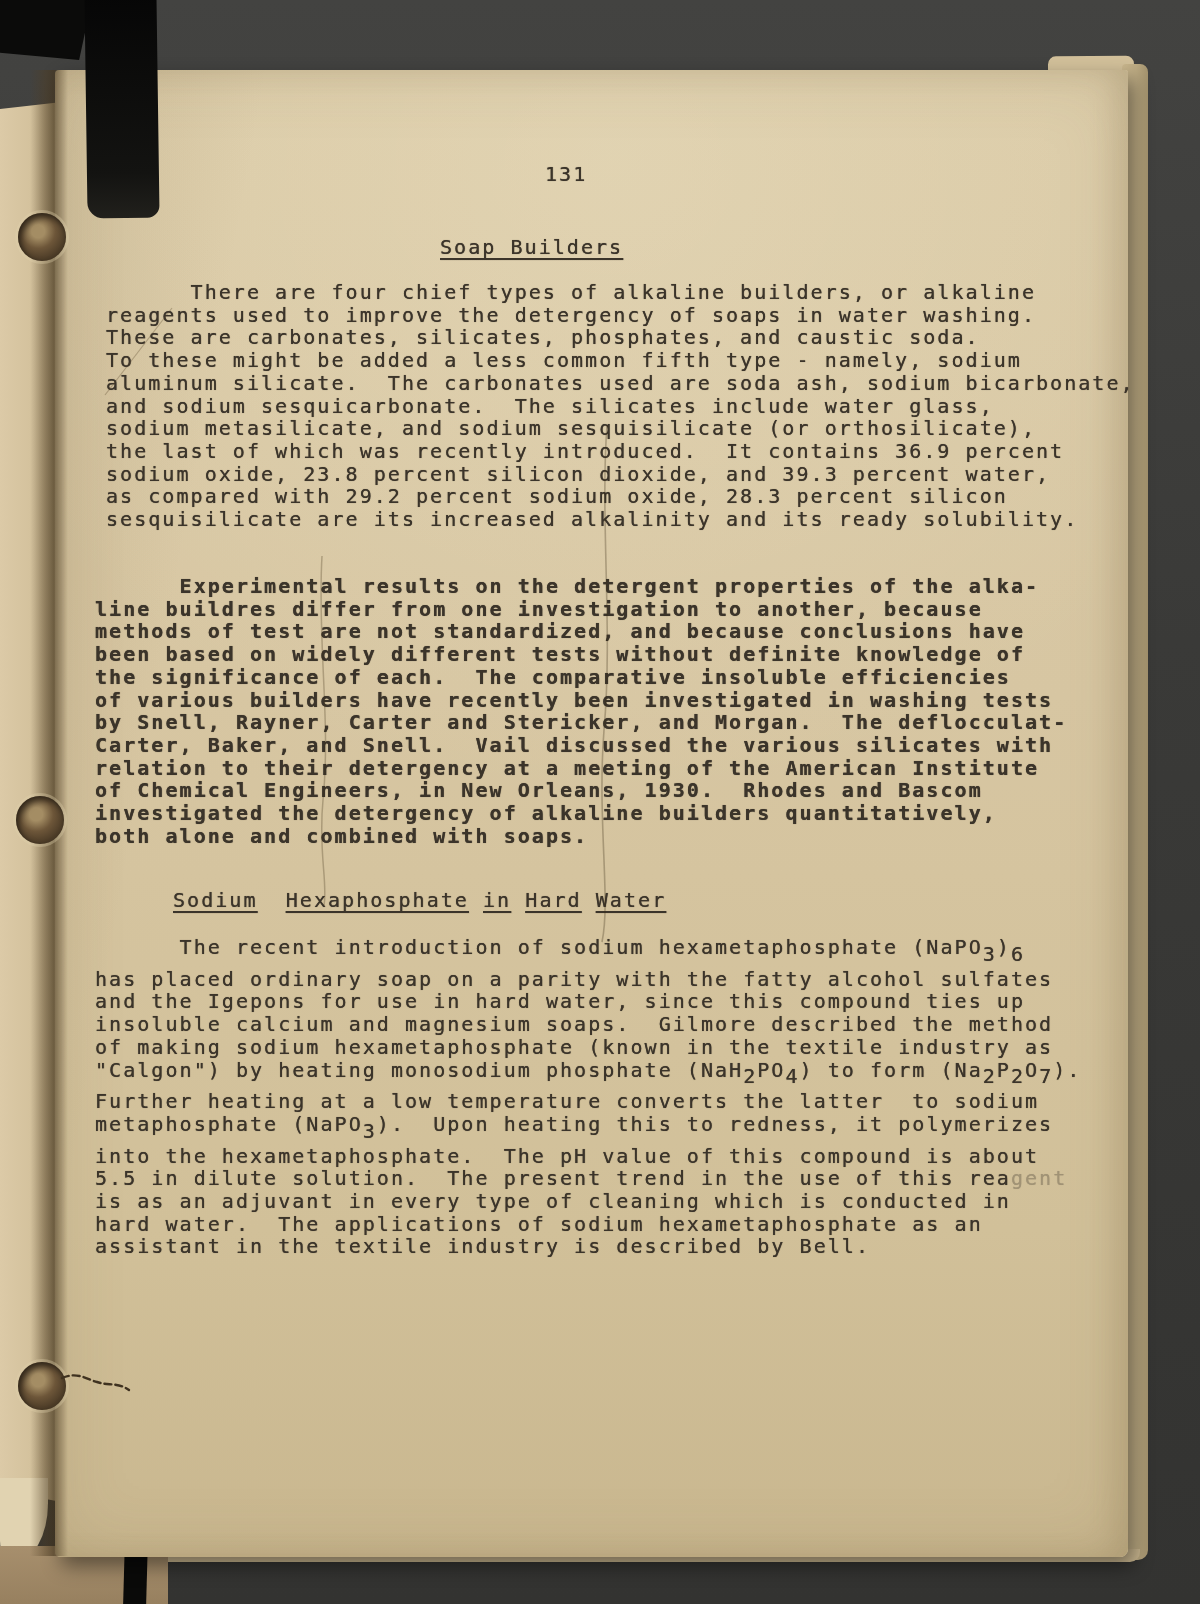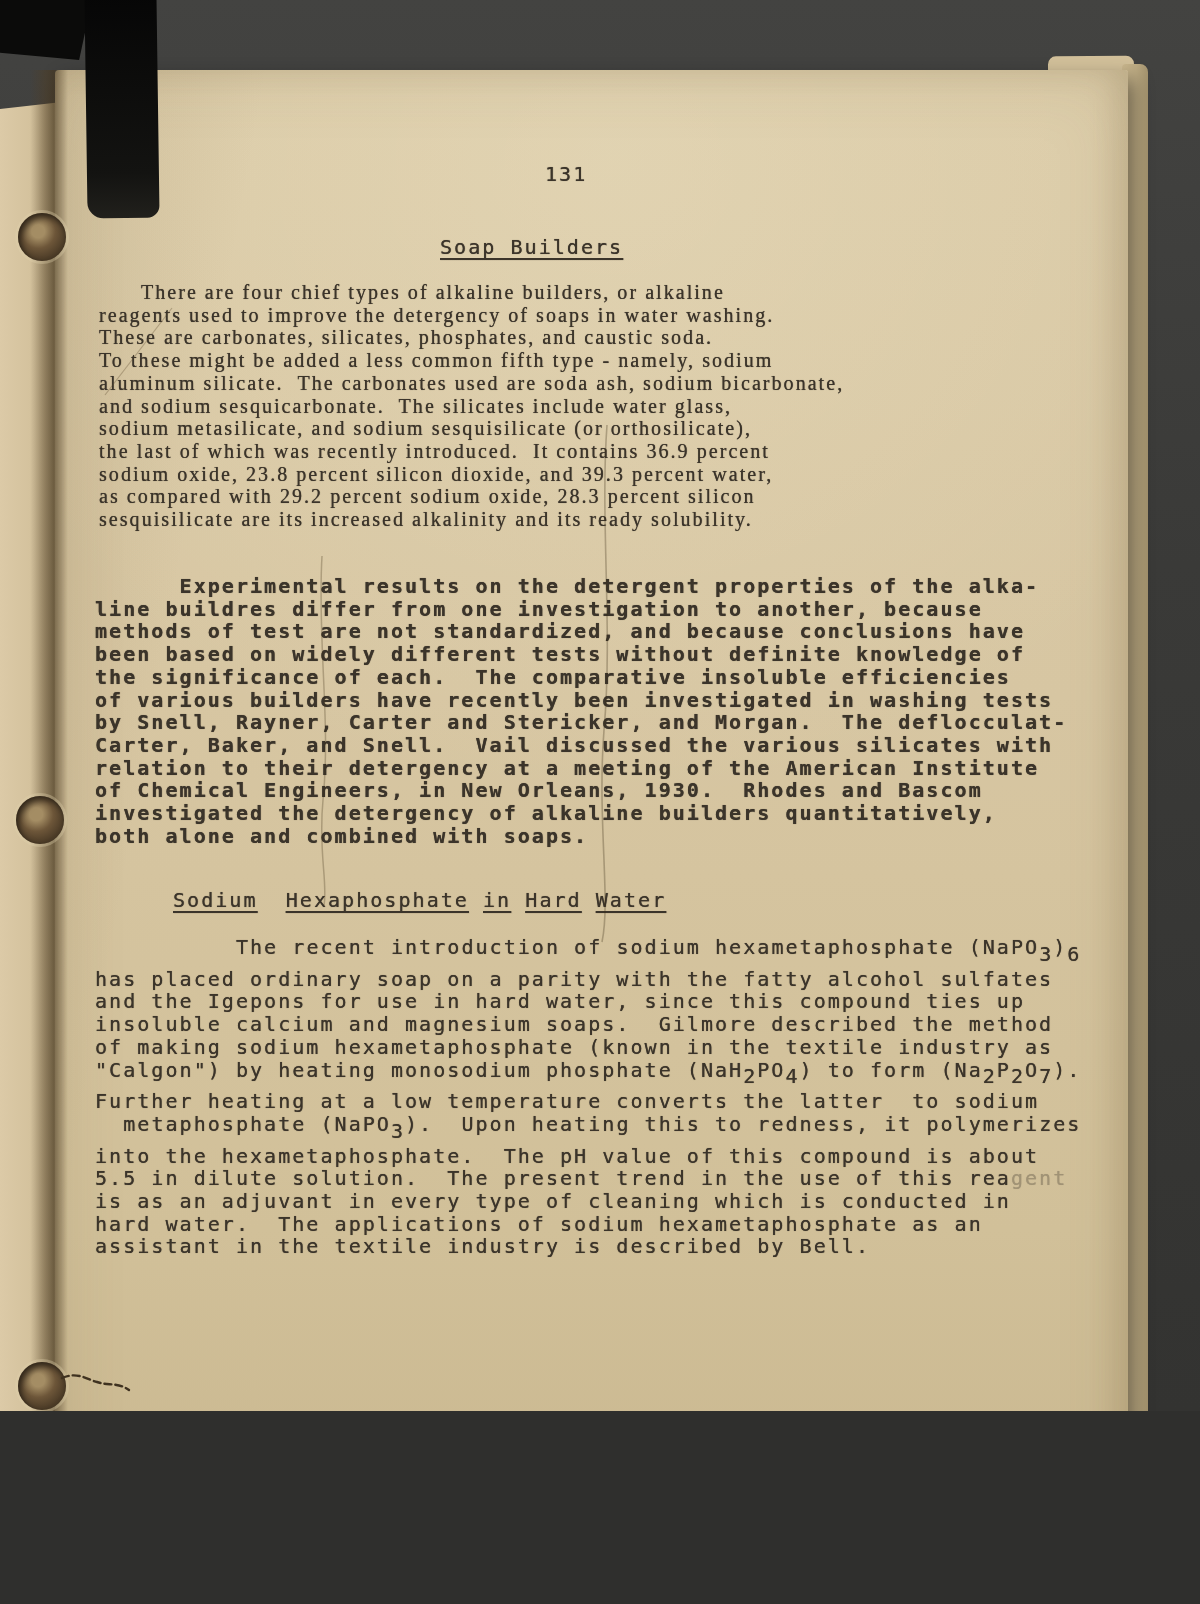--- a/index.html
+++ b/index.html
@@ -1,16 +1,16 @@
 <!DOCTYPE html>
 <html><head>
 <meta charset="utf-8">
 <style>
   html,body{margin:0;padding:0;background:#2f2f2d;}
-  #scan{position:relative;width:1200px;height:1411px;overflow:hidden;
+  #scan{position:relative;width:1200px;height:1604px;overflow:hidden;
         background:linear-gradient(180deg,#434341 0%,#3a3a38 40%,#333331 100%);}
   
   .corner-black{position:absolute;left:0;top:0;width:92px;height:60px;background:#0b0b0a;
         clip-path:polygon(0 0,100% 0,86% 100%,0 88%);}
   .clip-black{position:absolute;left:86px;top:-6px;width:72px;height:224px;
         background:linear-gradient(180deg,#060606,#131311 80%,#21201c);
         border-radius:0 0 12px 16px;transform:rotate(-0.8deg);}
   .page-under-left{position:absolute;left:0;top:102px;width:62px;height:1400px;
         background:linear-gradient(to right,#dccaa7 0%,#d3c19c 55%,#b7a47d 100%);
         clip-path:polygon(0 0.5%,100% 0,100% 100%,0 99.2%);}
@@ -43,27 +43,27 @@
         background:radial-gradient(circle at 42% 38%, #a48d64 0 16%, #6d5639 42%, #4a3a26 72%, #382c1c 100%);
         box-shadow:inset 3px 4px 6px rgba(0,0,0,.55), 0 0 0 3px rgba(224,209,173,.35);}
   .hole-1{left:18px;top:213px;} .hole-2{left:16px;top:796px;} .hole-3{left:18px;top:1362px;}
   
   .textcol{position:absolute;left:40px;top:0;width:1050px;
         font-family:"DejaVu Sans Mono","Liberation Mono",monospace;
         font-size:20px;line-height:22.7px;letter-spacing:2.05px;
         color:#3b342a;text-shadow:0 0 .7px rgba(59,52,42,.85), .4px .4px 0 rgba(59,52,42,.2);}
   .block{position:absolute;}
   .tline{white-space:pre;}
-  .tline.has-sub{margin-bottom:9px;text-align:right;}
+  .tline.has-sub{margin-bottom:9px;}
   .seg-sub{position:relative;top:.33em;}
   .seg-u{text-decoration:underline;text-underline-offset:4px;text-decoration-thickness:1.7px;}
   .seg-faint{opacity:.32;margin-top:33px;}
   #pagenum{left:450px;top:93px;}
   #heading1{left:345px;top:166px;}
-  #para1{left:4px;top:211px;font-family:Liberation Serif, serif;}
+  #para1{left:11px;top:211px;}
   #para2{left:0;top:505px;font-weight:bold;}
   #heading2{left:78px;top:819px;}
   #para3{left:0;top:866px;}
   .artifacts{position:absolute;left:0;top:0;width:1200px;height:1604px;pointer-events:none;}
 </style>
 </head>
 <body>
 
 <div id="scan">
 

